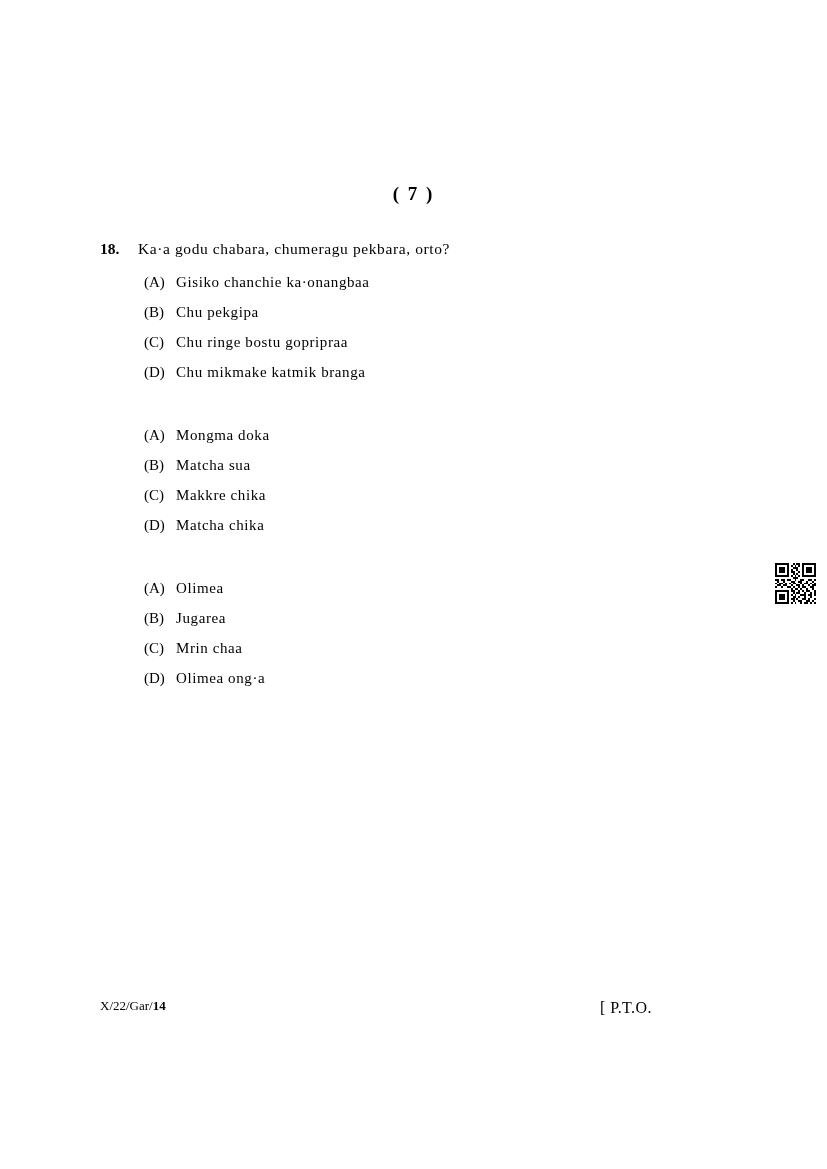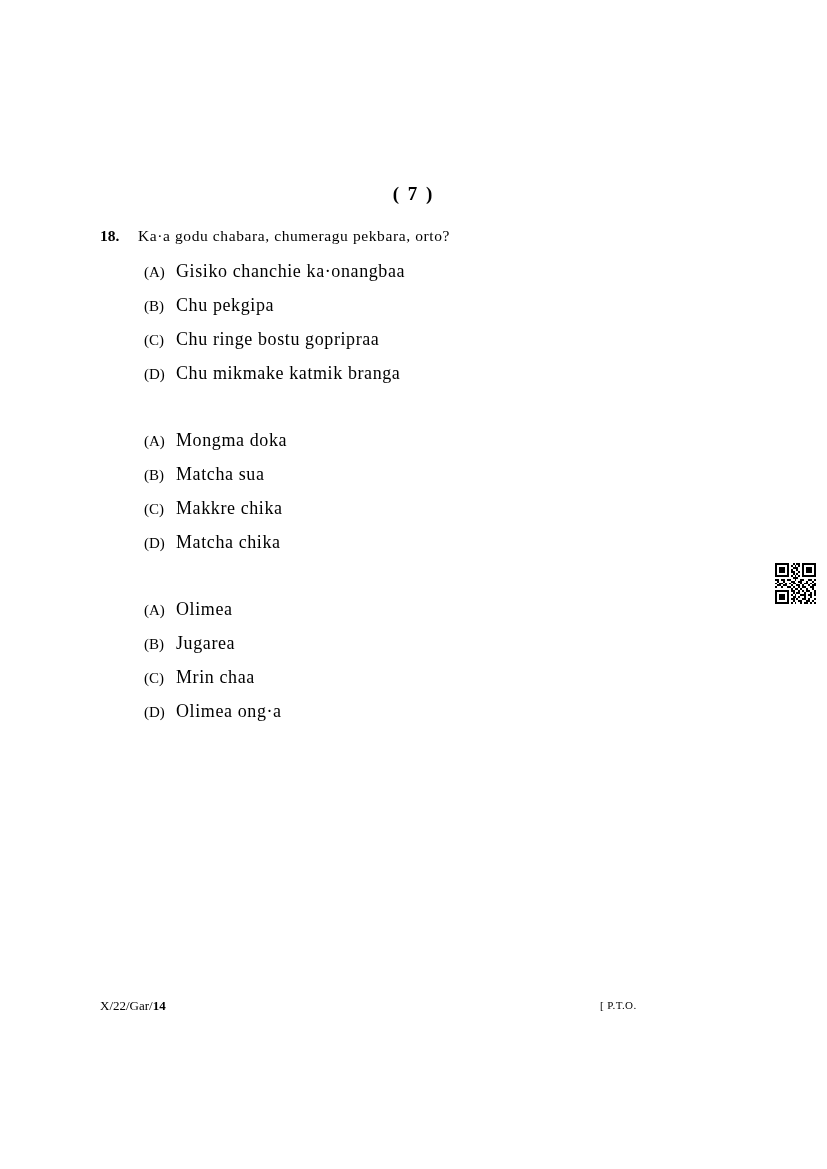--- a/index.html
+++ b/index.html
@@ -30,21 +30,21 @@
     width: 827px;
     text-align: center;
     font-size: 19px;
     font-weight: bold;
     letter-spacing: 2px;
     font-family: "Liberation Serif", serif;
   }
   .content {
     position: absolute;
     left: 100px;
-    top: 227px;
+    top: 240px;
     width: 630px;
   }
   .question-block {
     margin-bottom: 46px;
   }
   .question-line {
     display: flex;
     align-items: baseline;
     margin-bottom: 16px;
   }
@@ -68,37 +68,37 @@
     align-items: baseline;
     margin-bottom: 13px;
   }
   .opt-label {
     width: 32px;
     flex: 0 0 32px;
     font-size: 15px;
     font-family: "Liberation Serif", serif;
   }
   .opt-text {
-    font-size: 18px;
+    font-size: 15px;
     letter-spacing: 0.6px;
     font-family: "Liberation Serif", serif;
   }
   .footer-left {
     position: absolute;
     left: 100px;
     top: 998px;
     font-size: 13px;
     font-family: "Liberation Serif", serif;
   }
   .footer-left b { font-weight: bold; }
   .footer-right {
     position: absolute;
     left: 600px;
     top: 999px;
-    font-size: 11px;
+    font-size: 16px;
     font-family: "Liberation Serif", serif;
     letter-spacing: 0.4px;
   }
   .qr {
     position: absolute;
     left: 775px;
     top: 563px;
     width: 41px;
     height: 41px;
   }

